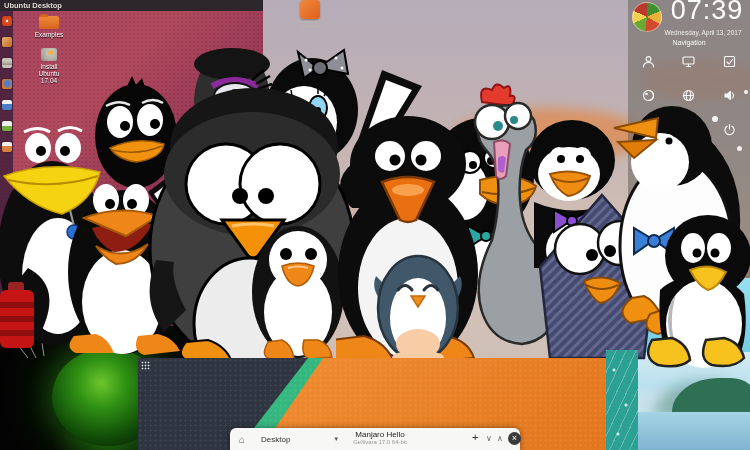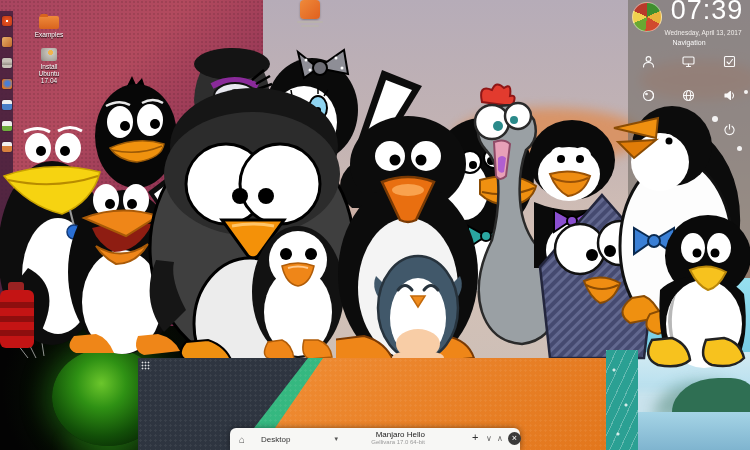--- a/index.html
+++ b/index.html
@@ -80,21 +80,21 @@
   .mj-handle{position:absolute;left:3px;top:3px;width:9px;height:9px;z-index:2;
     background-image:radial-gradient(rgba(255,255,255,.85) .8px,transparent 1.1px);
     background-size:3px 3px;}
 
   
   .mwin{left:230px;top:428px;width:290px;height:22px;z-index:9;background:#f7f7f5;
     border-radius:6px 6px 0 0;box-shadow:0 0 6px rgba(0,0,0,.45);display:flex;align-items:center;}
   .mwin .home{font-size:10px;color:#555;margin-left:9px;}
   .mwin .lang{font-size:8px;color:#333;margin-left:16px;}
   .mwin .caret{font-size:7px;color:#555;margin-left:44px;}
-  .titlewrap{position:absolute;left:105px;top:2px;width:90px;text-align:right;}
+  .titlewrap{position:absolute;left:105px;top:2px;width:90px;text-align:center;}
   .mtitle{font-size:8px;color:#222;line-height:9px;}
   .msub{font-size:6px;color:#9a9a9a;line-height:7px;}
   .mwin .plus{position:absolute;left:242px;top:3px;font-size:11px;color:#333;}
   .mwin .wmin{position:absolute;left:256px;top:6px;font-size:8px;color:#666;}
   .mwin .wmax{position:absolute;left:267px;top:6px;font-size:8px;color:#666;}
   .mwin .wclose{position:absolute;left:278px;top:4px;width:13px;height:13px;border-radius:50%;
     background:#3a3a3a;color:#fff;font-size:9px;line-height:13px;text-align:center;}
 
   
   .pg{position:absolute;z-index:7;}
@@ -119,20 +119,21 @@
     <div class="cloud" style="left:270px;top:262px;width:120px;height:35px;background:#8a7a8a;opacity:.5;"></div>
   </div>
 
   <div class="abs skyicon">
     <div class="box"></div>
     <div class="ln" style="width:26px;"></div>
     <div class="ln" style="width:18px;"></div>
   </div>
 
   <div class="abs ubuntu"></div>
+  <div class="menubar"><span>Ubuntu Desktop</span></div>
   <div class="launcher">
     <div class="lch" style="background:radial-gradient(circle,#fff 12%,#e95420 16%,#c03a18 90%);"></div>
     <div class="lch" style="background:linear-gradient(135deg,#e8b06a,#c06a2a);"></div>
     <div class="lch" style="background:linear-gradient(180deg,#c8c2b8 30%,#9a948a 32%,#c8c2b8 34%,#9a948a 66%,#c8c2b8 68%);"></div>
     <div class="lch" style="background:radial-gradient(circle at 55% 45%,#4a7fd4 28%,#e87818 75%);"></div>
     <div class="lch" style="background:linear-gradient(180deg,#f0f0f0 45%,#4a7fc8 45%);"></div>
     <div class="lch" style="background:linear-gradient(180deg,#f0f0f0 45%,#6fae3e 45%);"></div>
     <div class="lch" style="background:linear-gradient(180deg,#f0f0f0 45%,#d8813e 45%);"></div>
   </div>
   <div class="desk-icon" style="left:30px;top:16px;width:38px;">

